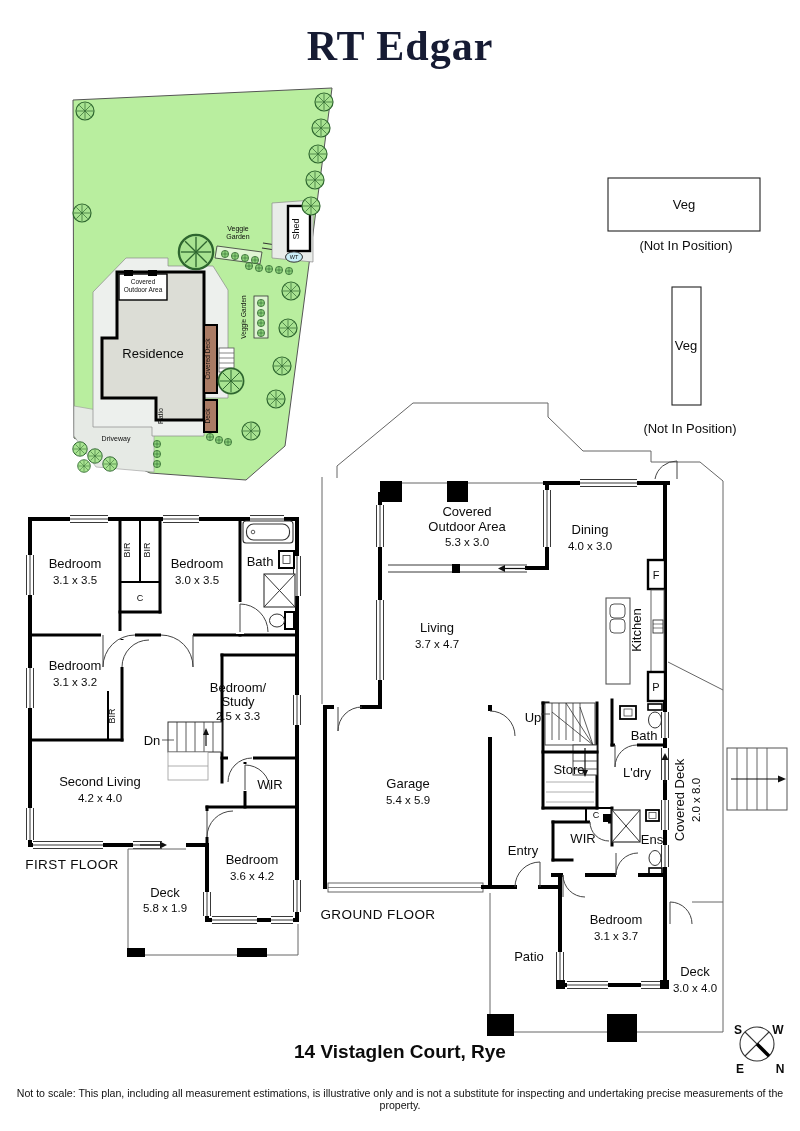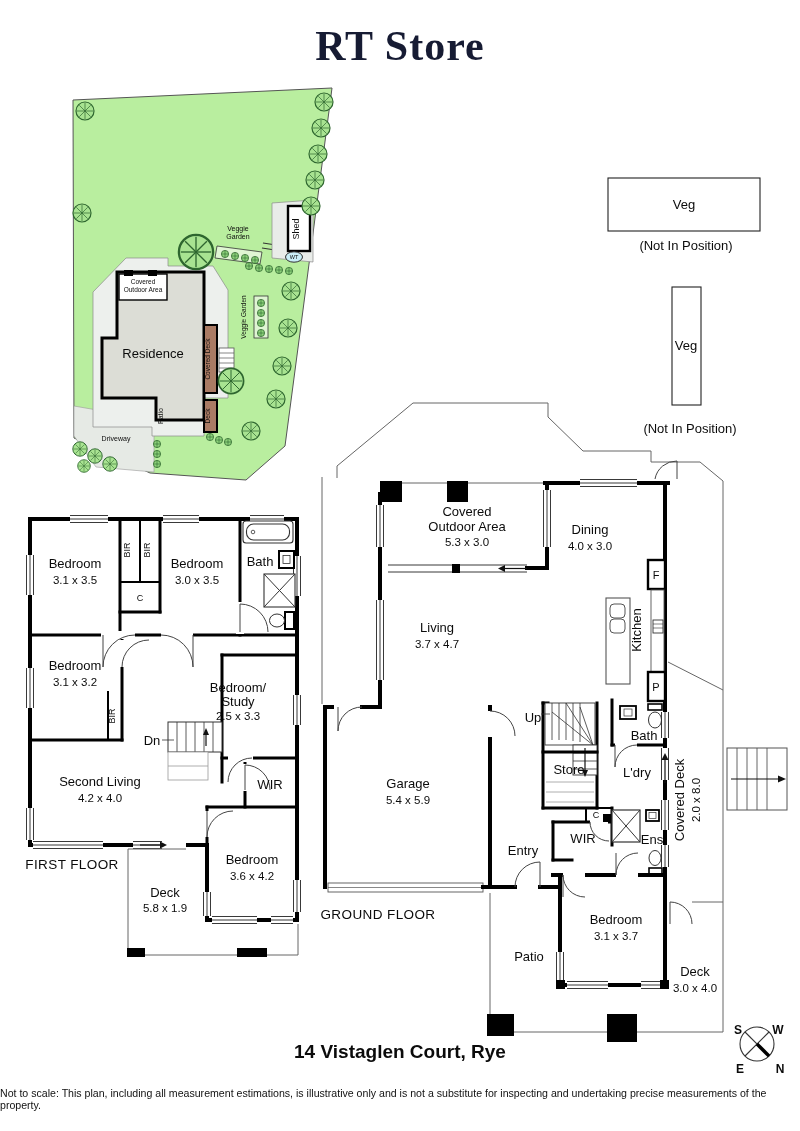--- a/index.html
+++ b/index.html
@@ -1,42 +1,42 @@
 <!DOCTYPE html>
 <html><head>
 <meta charset="utf-8">
 <style>
   html,body{margin:0;padding:0;background:#fff}
   .page{position:relative;width:800px;height:1131px;background:#fff;overflow:hidden;font-family:"Liberation Sans",sans-serif}
   h1.brand{position:absolute;top:22px;left:0;width:100%;text-align:center;margin:0;
     font-family:"Liberation Serif",serif;font-weight:700;font-size:42px;color:#161b33;letter-spacing:1px}
   .address{position:absolute;top:1041px;left:0;width:100%;text-align:center;
     font-weight:600;font-size:19px;color:#0b0b0b}
-  .disclaimer{position:absolute;top:1087px;left:0;width:100%;text-align:left;
+  .disclaimer{position:absolute;top:1087px;left:0;width:100%;text-align:center;
     font-size:10.6px;color:#111}
   svg.plan{position:absolute;left:0;top:0}
   svg text{font-family:"Liberation Sans",sans-serif;fill:#0b0b0b;text-anchor:middle}
   .rm{font-size:13px}.sz{font-size:11.5px}.md{font-size:11px}
   .sm{font-size:9px}.xs{font-size:7px}.xxs{font-size:6.5px}
   .fl{font-size:13.5px;letter-spacing:.4px}
   .w4{stroke:#000;stroke-width:4;stroke-linecap:square}
   .w3{stroke:#000;stroke-width:3;stroke-linecap:square}
   .w2{stroke:#000;stroke-width:2;stroke-linecap:square}
   .thin{stroke:#666;stroke-width:1;fill:none}
   .door{stroke:#444;stroke-width:1;fill:none}
   .fix{stroke:#333;stroke-width:1.1;fill:#fff}
   .winL{stroke:#222;stroke-width:.9}
   .arr{stroke:#111;stroke-width:1.2;fill:none}
   .ah{fill:#111;stroke:none}
 </style>
 </head>
 <body>
 
 <div class="page">
-  <h1 class="brand">RT Store</h1>
+  <h1 class="brand">RT Edgar</h1>
 
   <svg class="plan" width="800" height="1131" viewBox="0 0 800 1131">
     <defs>
       <g id="tree">
         <circle r="9" fill="#a8e391" stroke="#2e662f" stroke-width="1.2"></circle>
         <g stroke="#2e662f" stroke-width=".7">
           <line x1="0" y1="-8" x2="0" y2="8"></line>
             <line x1="-8" y1="0" x2="8" y2="0"></line>
           <line x1="-5.7" y1="-5.7" x2="5.7" y2="5.7"></line>
             <line x1="-5.7" y1="5.7" x2="5.7" y2="-5.7"></line>

